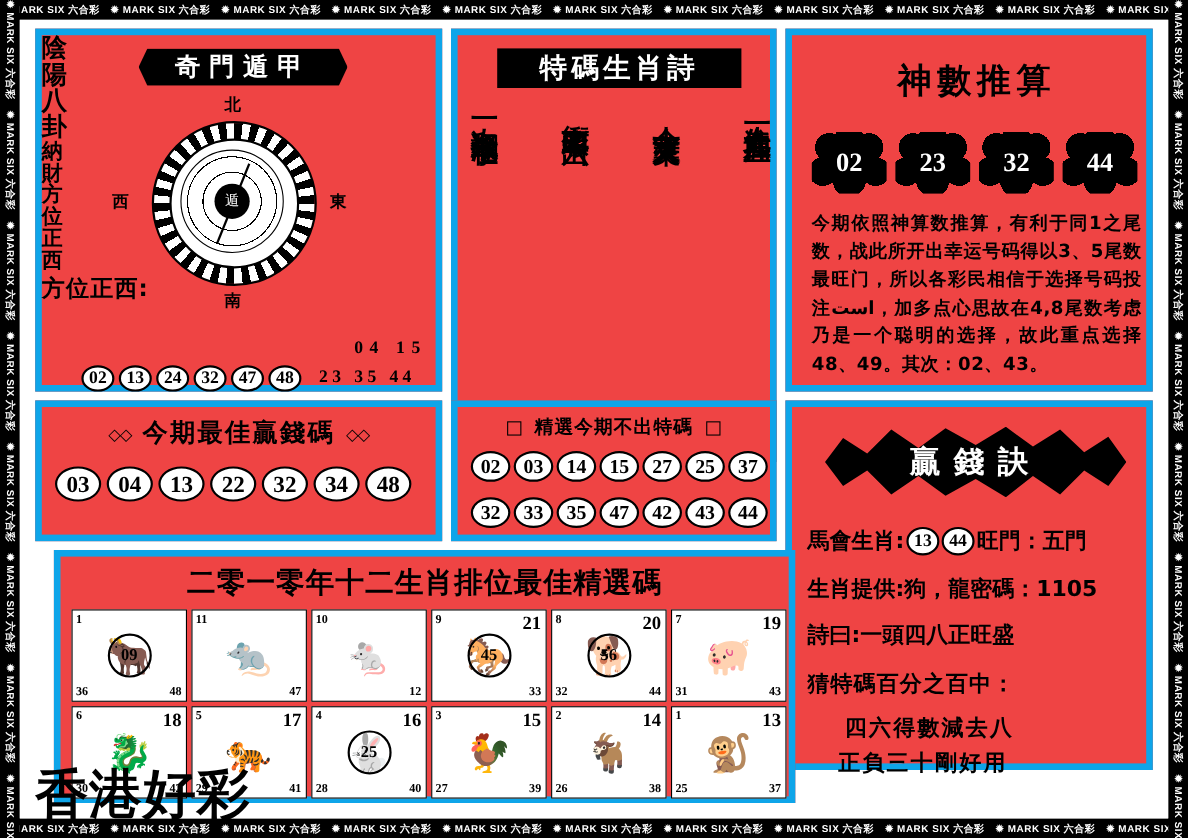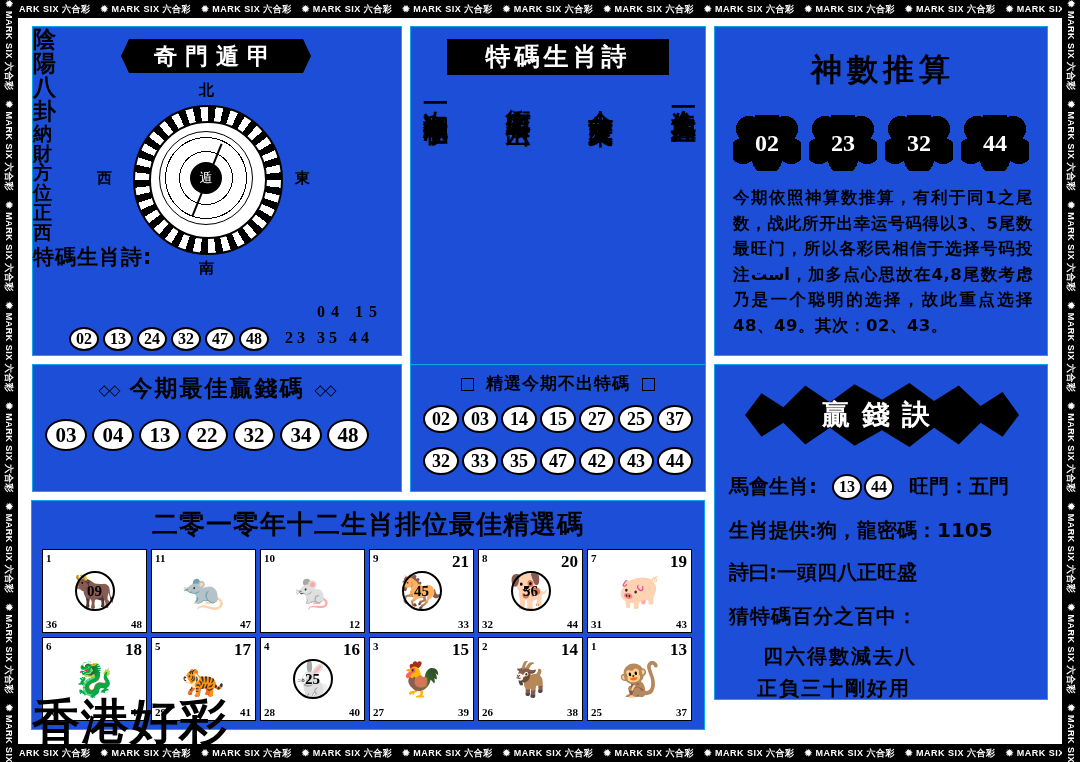--- a/index.html
+++ b/index.html
@@ -38,23 +38,23 @@
   .mk .star{font-size:9px;}
 
   
   #page{
     position:absolute;left:18px;top:18px;
     width:1044px;height:726px;
     background:#fff;
   }
   .panel{
     position:absolute;
-    border:1px solid #0ea5e9;
+    border:6px solid #0ea5e9;
     box-sizing:border-box;
-    background:#1d4ed8;
+    background:#ef4444;
   }
   .cn{font-family:"DejaVu Sans","Liberation Sans",sans-serif;}
 
   
   #p-qimen{left:14px;top:8px;width:370px;height:330px;}
   .banner{
     position:absolute;background:#000;color:#fff;
     font-weight:bold;text-align:center;
   }
   #qimen-title{
@@ -178,30 +178,30 @@
   #excl-row1 .ball,#excl-row2 .ball{width:36px;height:28px;font-size:18px;}
 
   
   #p-ying{left:696px;top:346px;width:334px;height:336px;}
   #ying-burst{
     position:absolute;left:30px;top:18px;width:274px;height:64px;
     background:#000;color:#fff;text-align:center;
     font-size:28px;font-weight:bold;letter-spacing:12px;line-height:64px;
     clip-path:polygon(0% 50%,6% 16%,14% 38%,22% 4%,31% 30%,40% 2%,50% 26%,60% 0%,69% 28%,78% 4%,86% 36%,94% 14%,100% 50%,94% 84%,86% 62%,78% 96%,69% 70%,60% 100%,50% 74%,40% 98%,31% 70%,22% 96%,14% 62%,6% 84%);
   }
-  #ying-l1{position:absolute;left:14px;top:108px;font-size:20px;font-weight:bold;display:flex;align-items:center;gap:15px;}
+  #ying-l1{position:absolute;left:14px;top:108px;font-size:20px;font-weight:bold;display:flex;align-items:center;gap:2px;}
   #ying-l1 .ball{width:30px;height:26px;font-size:16px;}
   #ying-l2{position:absolute;left:14px;top:152px;font-size:20px;font-weight:bold;}
   #ying-l3{position:absolute;left:14px;top:194px;font-size:20px;font-weight:bold;}
   #ying-l4{position:absolute;left:14px;top:238px;font-size:20px;font-weight:bold;letter-spacing:1px;}
   #ying-l5{position:absolute;left:48px;top:278px;font-size:20px;font-weight:bold;letter-spacing:2px;}
   #ying-l6{position:absolute;left:42px;top:310px;font-size:20px;font-weight:bold;letter-spacing:2px;}
 
   
-  #p-zodiac{left:13px;top:482px;width:674px;height:230px;}
+  #p-zodiac{left:31px;top:482px;width:674px;height:230px;}
   #zodiac-title{
     position:absolute;left:0;top:6px;width:100%;text-align:center;
     font-size:26px;font-weight:bold;letter-spacing:1px;
   }
   .zgrid{
     position:absolute;left:10px;top:48px;width:650px;height:172px;
     display:grid;grid-template-columns:repeat(6,1fr);grid-template-rows:1fr 1fr;gap:4px;
   }
   .zcell{
     position:relative;border:1.5px solid #000;box-sizing:border-box;background:#fff;
@@ -262,21 +262,21 @@
       <div class="compass-inner"></div>
       <div class="needle"></div>
       <div class="compass-hub">遁</div>
     </div>
 
     <div id="lbl-yinyang" class="cn">陰陽</div>
     <div id="lbl-bagua" class="cn">八卦</div>
     <div id="lbl-nacai" class="cn">納財</div>
     <div id="lbl-fangwei" class="cn">方位正西</div>
 
-    <div id="lbl-jingjie">特碼生肖詩:</div>
+    <div id="lbl-jingjie">方位正西:</div>
     <div class="num-row" id="qimen-balls">
         <div class="ball">02</div>
         <div class="ball">13</div>
         <div class="ball">24</div>
         <div class="ball">32</div>
         <div class="ball">47</div>
         <div class="ball">48</div>
       </div>
     <div id="qimen-extra1">04  15</div>
     <div id="qimen-extra2">23  35 44</div>

